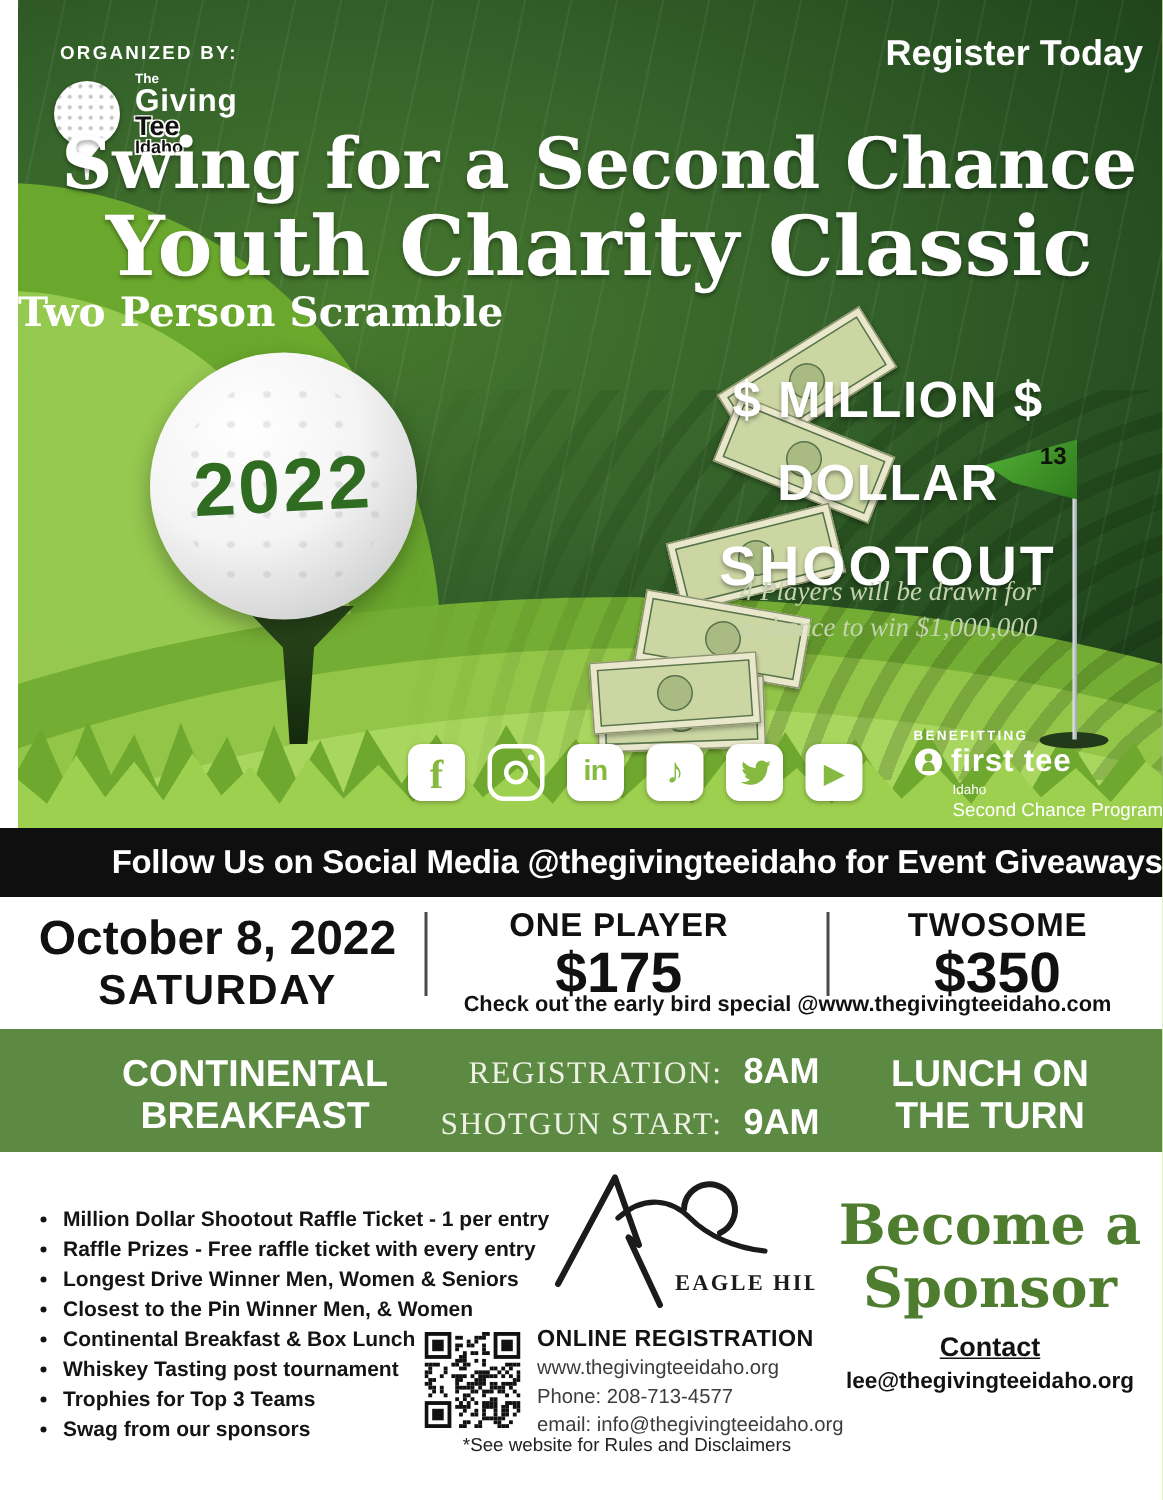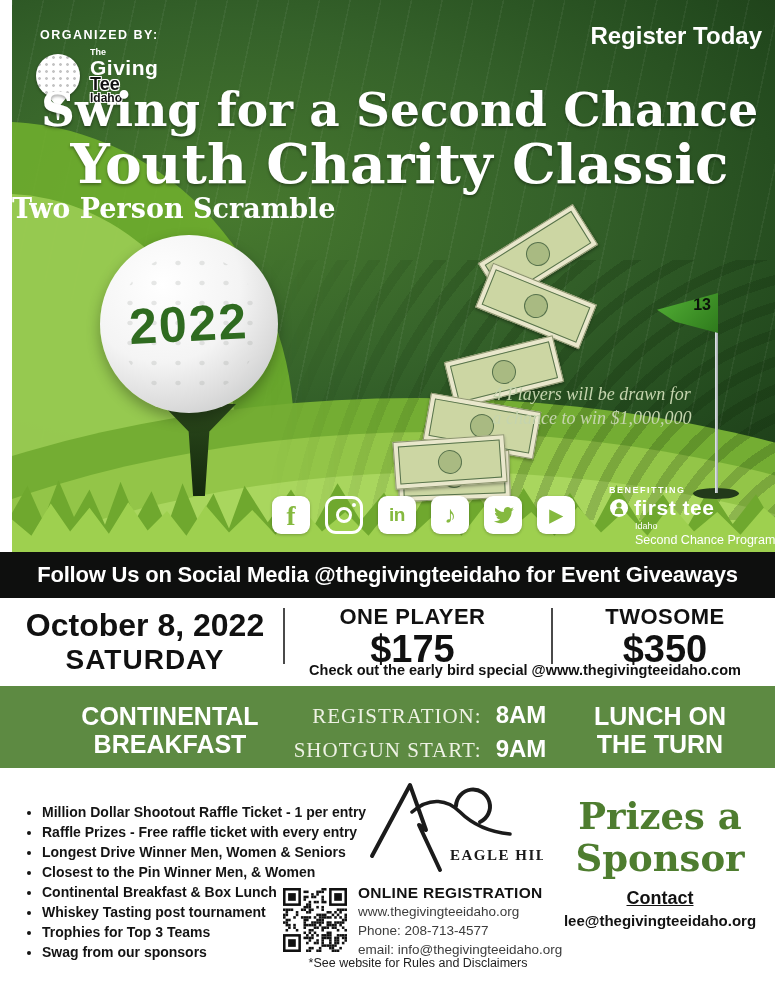--- a/index.html
+++ b/index.html
@@ -92,21 +92,21 @@
 
   .benefitting { position:absolute; left:597px; top:485px; width:178px; color:#fff; z-index:7; line-height:1.15; }
   .ben-label { font-size:9px; letter-spacing:1.5px; font-weight:600; }
   .ben-row { display:flex; align-items:center; gap:5px; margin-top:1px; }
   .ben-org { font-size:21px; font-weight:800; letter-spacing:.5px; }
   .ben-region { font-size:9px; margin:1px 0 1px 26px; }
   .ben-program { font-size:12.5px; margin-left:26px; }
 
   
   .banner { position:absolute; left:0; top:552px; width:775px; height:46px; background:#0e0f0e;
-    display:flex; align-items:center; justify-content:center; }
+    display:flex; align-items:center; justify-content:flex-end; }
   .banner span { color:#fff; font-weight:700; font-size:22px; letter-spacing:-.2px; }
 
   
   .pricing { position:absolute; left:0; top:598px; width:775px; height:88px; background:#fff; color:#111; }
   .date-block { position:absolute; left:10px; top:9px; width:270px; text-align:center; font-weight:800; }
   .date-l1 { font-size:32px; }
   .date-l2 { font-size:28px; letter-spacing:1px; margin-top:0px; }
   .vdiv { position:absolute; top:10px; width:2px; height:56px; background:#4a4a4a; }
   .vdiv1 { left:283px; } .vdiv2 { left:551px; }
   .price-block { position:absolute; top:6px; text-align:center; }
@@ -203,20 +203,25 @@
         <div class="bill-in">
           <div class="bill-c"></div>
         </div>
       </div>
     <div class="bill" style="--r:-4deg; left:382px; top:438px;">
         <div class="bill-in">
           <div class="bill-c"></div>
         </div>
       </div>
 
+    <div class="shootout">
+      <div class="l1">$ MILLION $</div>
+      <div class="l2">DOLLAR</div>
+      <div class="l3">SHOOTOUT</div>
+    </div>
     <div class="shootout-note">
       <div>4 Players will be drawn for</div>
       <div>a chance to win $1,000,000</div>
     </div>
 
     <div class="flag-pole"></div>
     <div class="flag">
       <span class="flag-num">13</span>
     </div>
     <div class="hole"></div>
@@ -525,21 +530,21 @@
     <div class="reg-block">
       <div class="reg-title">ONLINE REGISTRATION</div>
       <div class="reg-line">www.thegivingteeidaho.org</div>
       <div class="reg-line">Phone: 208-713-4577</div>
       <div class="reg-line">email: info@thegivingteeidaho.org</div>
     </div>
     <div class="disclaimer">*See website for Rules and Disclaimers</div>
 
     <div class="sponsor">
       <div class="sponsor-title">
-        <div>Prizes a</div>
+        <div>Become a</div>
         <div>Sponsor</div>
       </div>
       <div class="sponsor-contact">Contact</div>
       <div class="sponsor-email">lee@thegivingteeidaho.org</div>
     </div>
 
   </div>
 </div>
 
 </body></html>

